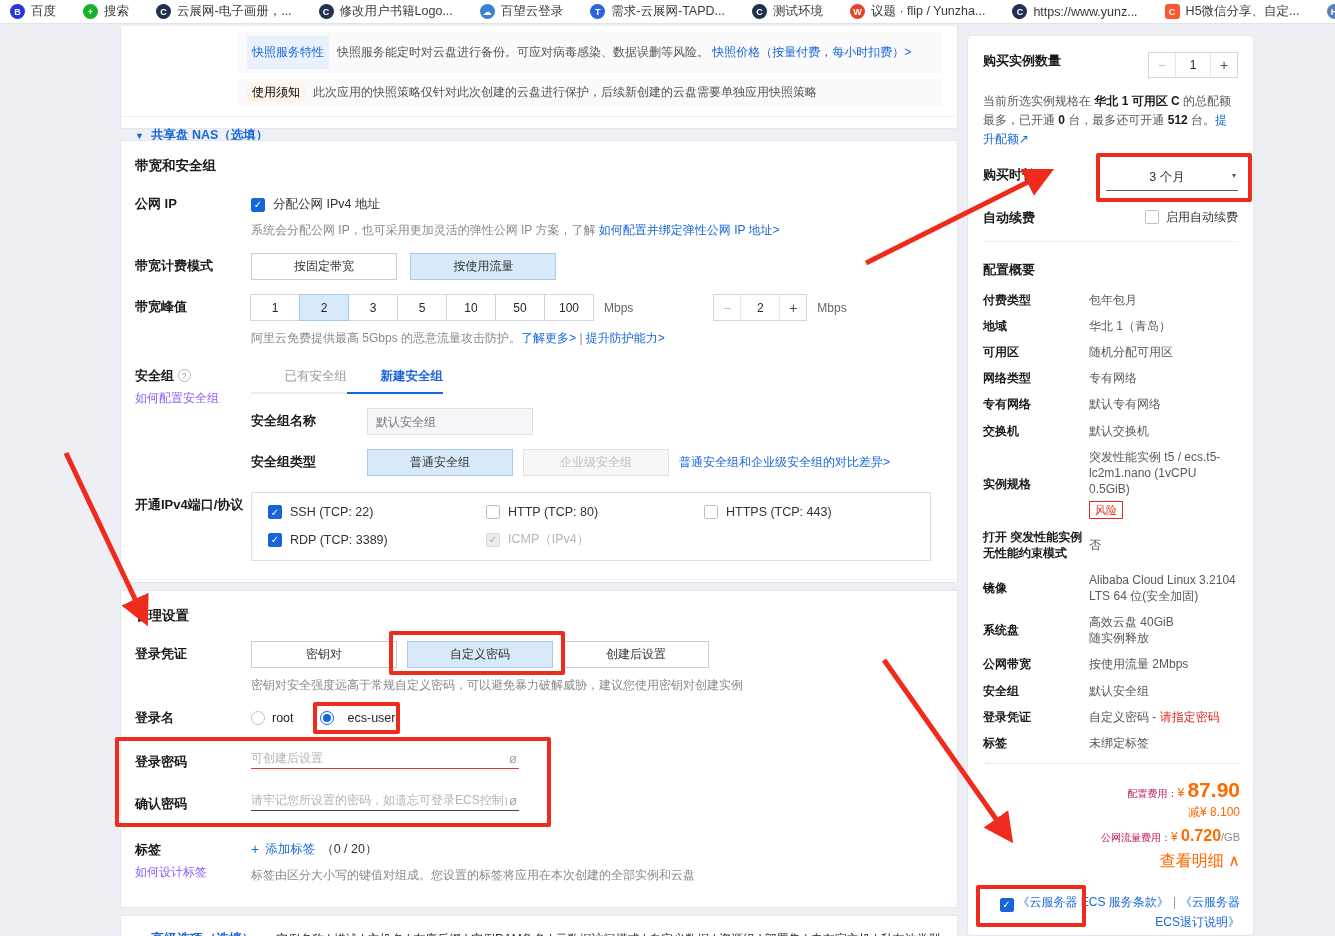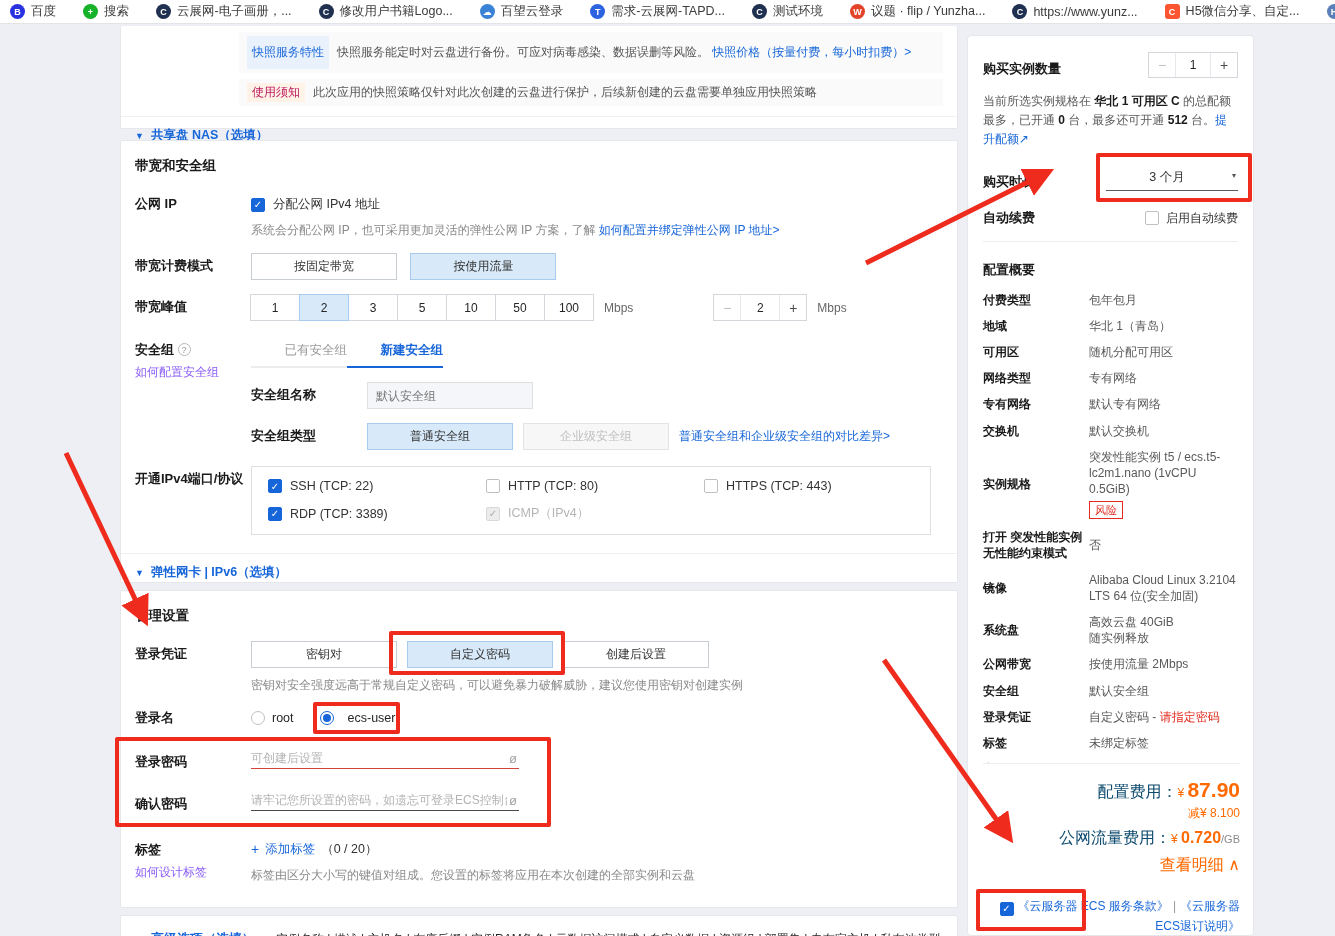--- a/index.html
+++ b/index.html
@@ -17,21 +17,21 @@
     display:flex; align-items:center; justify-content:center; flex:none; }
   .favicon.square { border-radius:3px; }
   
   .card { position:absolute; background:#fff; border:1px solid #E5E7EB; border-radius:2px; }
   #cardA { top:26px; left:120px; width:838px; height:103px; border-top:none; }
   #cardB { top:140px; left:120px; width:838px; height:443px; }
   #cardC { top:590px; left:120px; width:838px; height:318px; }
   #cardD { top:915px; left:120px; width:838px; height:48px; }
   .note-row { margin:6px 14px 0 118px; background:#FAFAFA; padding:4px 8px; display:flex; align-items:center; gap:8px; font-size:12px; color:#555; }
   .badge-blue { color:#1766D9; background:#E8F1FC; padding:8px 5px; font-size:12px; flex:none; }
-  .badge-orange { color:#be185d; background:#FFF3E8; padding:1px 5px; font-size:12px; flex:none; }
+  .badge-orange { color:#000000; background:#FFF3E8; padding:1px 5px; font-size:12px; flex:none; }
   .divider { height:1px; background:#F0F0F0; margin:10px 0; }
   .toggle-row { display:flex; align-items:center; gap:7px; padding:0 14px; cursor:pointer; }
   .caret-down { color:#1766D9; font-size:9px; }
   .toggle-label { color:#1766D9; font-weight:bold; font-size:12.5px; }
   .sec-title { font-size:13.5px; font-weight:bold; color:#1a1a1a; padding:16px 14px 0 14px; }
   .frow { display:flex; align-items:flex-start; padding:0 14px; }
   .flabel { width:116px; flex:none; font-size:13px; font-weight:bold; color:#1a1a1a; padding-top:5px; line-height:1.3; }
   .fsub { font-weight:normal; color:#8b5cf6; font-size:12px; margin-top:6px; }
   .fctrl { flex:1; }
   .helper { color:#8A8A8A; font-size:12px; margin-top:8px; line-height:1.5; }
@@ -75,40 +75,40 @@
   .port-item.dim { color:#B5B5B5; }
   .uline-wrap { display:inline-flex; align-items:center; width:268px; border-bottom:1px solid #4A4A4A; padding:2px 0; }
   .uline-wrap.err { border-bottom-color:#D2443A; }
   .uline-input { border:none; outline:none; background:transparent; flex:1; font-size:12px; color:#333; }
   .uline-input::placeholder { color:#B3B3B3; }
   .eye { color:#A6A6A6; font-size:13px; cursor:pointer; flex:none; padding:0 2px; }
   .adv-items { font-size:12px; color:#262626; margin-left:14px; }
   
   #panel { position:absolute; top:35px; left:967px; width:287px; height:901px; background:#fff;
     border:1px solid #E5E7EB; border-radius:4px; padding:16px 15px; overflow:hidden; }
-  .prow { display:flex; align-items:flex-end; justify-content:space-between; margin-bottom:14px; }
+  .prow { display:flex; align-items:flex-start; justify-content:space-between; margin-bottom:14px; }
   .plabel { font-size:13px; font-weight:bold; color:#1a1a1a; }
   .pquota { font-size:12px; color:#595959; line-height:1.6; margin:2px 0 16px 0; }
   .pquota b { color:#1a1a1a; }
   .dur-select { width:132px; border-bottom:1px solid #5A5A5A; display:flex; align-items:center; justify-content:center;
     position:relative; padding:3px 10px 4px 0; font-size:12.5px; color:#333; cursor:pointer; }
   .dur-caret { position:absolute; right:2px; top:5px; font-size:8px; color:#555; }
   .pdivider { height:1px; background:#EEEEEE; margin:4px 0 14px 0; }
   .ptitle { font-size:13px; font-weight:bold; color:#1a1a1a; margin-bottom:13px;margin-top:19px; }
   .srow { display:flex; align-items:center; margin-bottom:10px; }
   .slabel { width:106px; flex:none; font-size:12px; font-weight:bold; color:#1a1a1a; line-height:1.35; }
   .sval { flex:1; font-size:12px; color:#595959; line-height:1.35; }
   .sval.pre { white-space:pre-line; }
   .sred { color:#E02B1D; }
   .risk-badge { display:inline-block; margin-top:4px; color:#E02B1D; border:1px solid #E02B1D; font-size:11px;
     padding:0 5px; line-height:16px; }
   .panel-bottom { position:absolute; left:15px; right:13px; top:727px; bottom:0; background:#fff;
     border-top:1px solid #EEEEEE; padding-top:14px; }
   .price-lines { text-align:right; }
-  .pl-label { font-size:16px; color:#0c4a6e; }
+  .pl-label { font-size:10px; color:#be185d; }
   .pl-cur { font-size:12px; color:#FF6A00; }
   .pl-big { font-size:21px; font-weight:bold; color:#FF6A00; }
   .pl-mid { font-size:16px; font-weight:bold; color:#FF6A00; }
   .pl-dis { font-size:12px; color:#FF6A00; margin:2px 0 6px 0; }
   .pl-unit { font-size:11px; color:#8A8A8A; }
   .pl-detail { font-size:16px; color:#FF6A00; margin-top:6px; cursor:pointer; }
   .agree { position:relative; margin-top:20px; font-size:12px; line-height:1.7; color:#1766D9;text-align:right; }
   .agree .chk { vertical-align:-2px; margin-right:4px; }
   .agree-sep { color:#999; margin:0 4px; }
   .pbtns { display:flex; gap:10px; margin-top:12px; }
@@ -226,20 +226,21 @@
         <span class="bw-opt">100</span>
         <span class="unit">Mbps</span>
         <span style="width:70px;"></span>
         <span class="stepper">
           <span class="st-btn dim">−</span>
           <span class="st-val">2</span>
           <span class="st-btn">+</span>
         </span>
         <span class="unit">Mbps</span>
       </div>
+      <div class="helper"><span>阿里云免费提供最高 5Gbps 的恶意流量攻击防护。</span><a class="link">了解更多&gt;</a> <span>|</span> <a class="link">提升防护能力&gt;</a></div>
     </div>
   </div>
 
   <div class="frow" style="margin-top:16px;">
     <div class="flabel">
       <span>安全组</span>
       <span style="display:inline-block;width:13px;height:13px;border:1px solid #B9B9B9;border-radius:50%;color:#9A9A9A;font-size:9px;font-weight:normal;text-align:center;line-height:12px;vertical-align:1px;">?</span>
       <div class="fsub">如何配置安全组</div>
     </div>
     <div class="fctrl">

